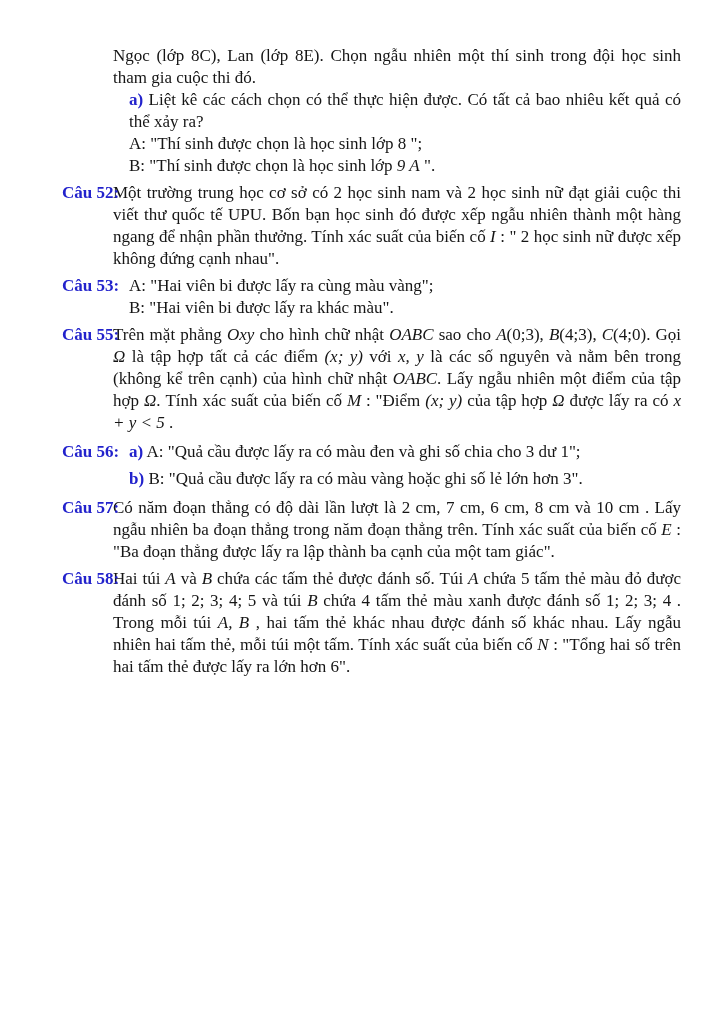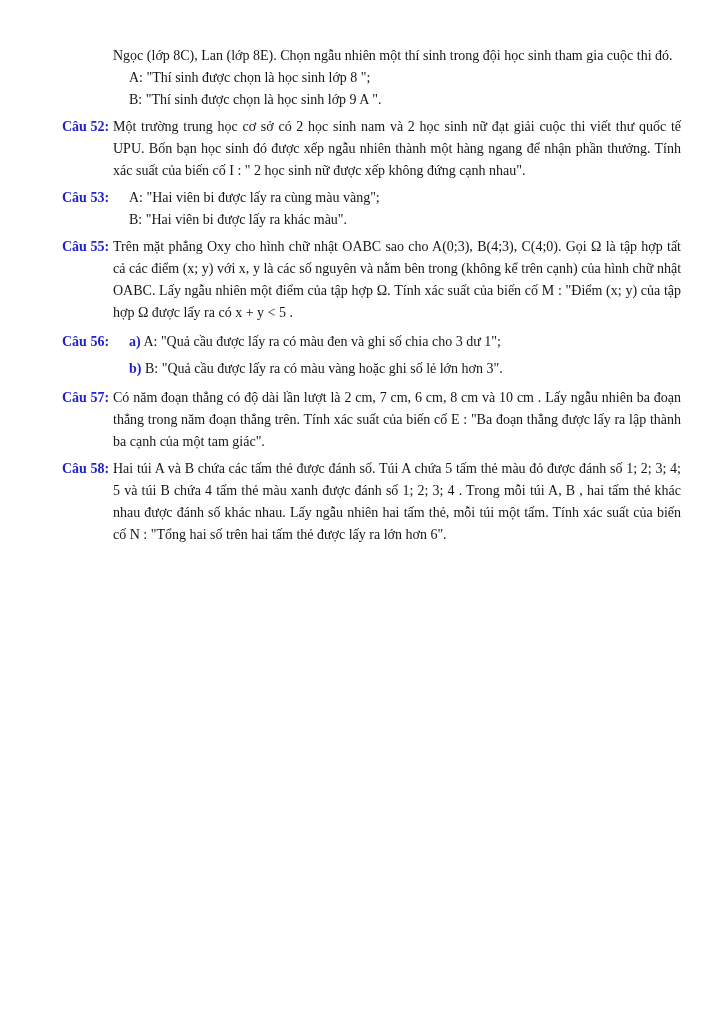--- a/index.html
+++ b/index.html
@@ -4,21 +4,21 @@
 <style>
   html, body { margin: 0; padding: 0; background: #ffffff; }
   .page {
     position: relative;
     width: 725px;
     height: 791px;
     background: #ffffff;
     box-sizing: border-box;
     padding: 45px 44px 0 50px;
     font-family: "Liberation Serif", "DejaVu Serif", serif;
-    font-size: 14px;
+    font-size: 17px;
     line-height: 22px;
     color: #151515;
     overflow: hidden;
   }
   .block {
     position: relative;
     padding-left: 63px;
     margin-bottom: 5px;
     text-align: justify;
   }
@@ -29,33 +29,34 @@
     font-weight: bold;
     color: var(--accent, #2222cc);
     white-space: nowrap;
   }
   .para { min-height: 22px; }
   .para.sub { padding-left: 16px; }
   .marker {
     font-weight: bold;
     color: var(--accent, #2222cc);
   }
-  .math { }
+  .math { font-style: italic; }
   
   #content > .block:nth-child(5) { line-height: 26.5px; }
   #content > .block:nth-child(5) .para { min-height: 26.5px; }
 </style>
 </head>
 <body>
 
 <div class="page" style="background: rgb(255, 255, 255); color: rgb(21, 21, 21);">
   <div id="content">
       <div class="block">
         <div class="q-body">
           <div class="para"><span class="plain">Ngọc (lớp 8C), Lan (lớp 8E). Chọn ngẫu nhiên một thí sinh trong đội học sinh tham gia cuộc thi đó.</span></div>
+          <div class="para sub"><span class="marker">a)</span><span class="plain"> Liệt kê các cách chọn có thể thực hiện được. Có tất cả bao nhiêu kết quả có thể xảy ra?</span></div>
           <div class="para sub"><span class="plain">A: "Thí sinh được chọn là học sinh lớp 8 ";</span></div>
           <div class="para sub"><span class="plain">B: "Thí sinh được chọn là học sinh lớp </span><span class="math">9 A</span><span class="plain"> ".</span></div>
         </div>
       </div>
       <div class="block">
         <span class="q-label">Câu 52:</span>
         <div class="q-body">
           <div class="para"><span class="plain">Một trường trung học cơ sở có 2 học sinh nam và 2 học sinh nữ đạt giải cuộc thi viết thư quốc tế UPU. Bốn bạn học sinh đó được xếp ngẫu nhiên thành một hàng ngang để nhận phần thưởng. Tính xác suất của biến cố </span><span class="math">I</span><span class="plain"> : " 2 học sinh nữ được xếp không đứng cạnh nhau".</span></div>
         </div>
       </div>

